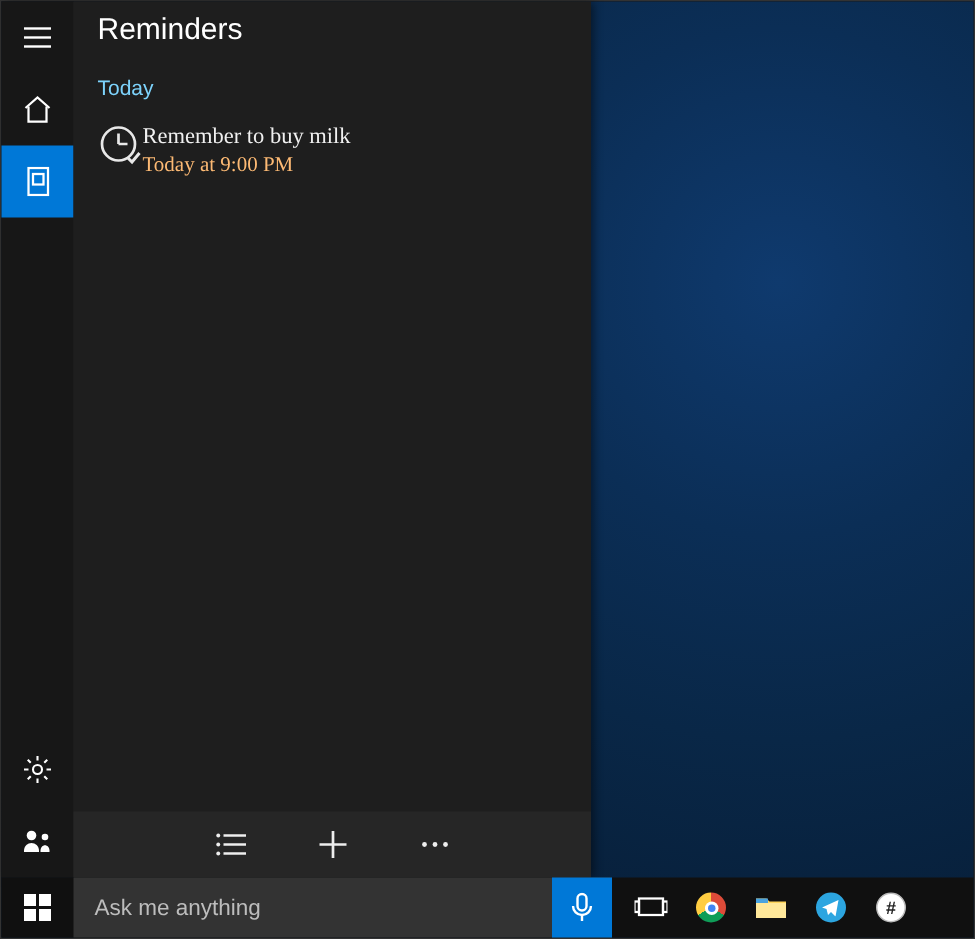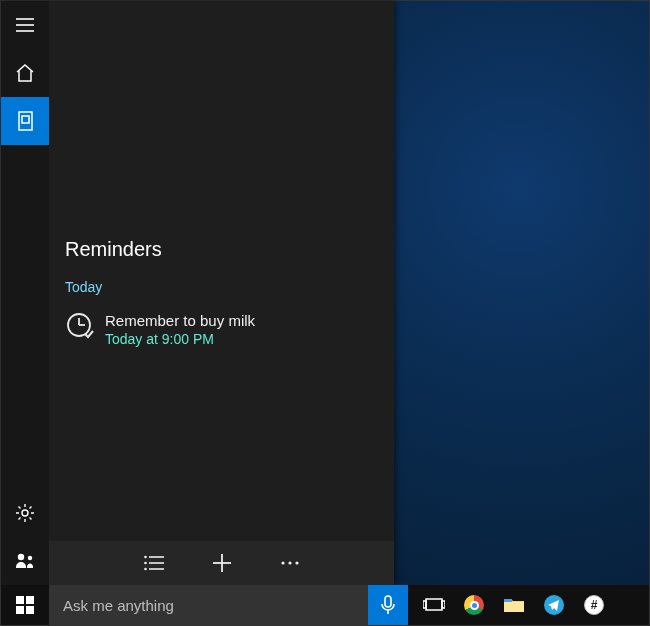--- a/index.html
+++ b/index.html
@@ -55,49 +55,49 @@
     background: #0078d7;
   }
   .rail-spacer { flex: 1; }
   .pane {
     flex: 1;
     display: flex;
     flex-direction: column;
     background: #1e1e1e;
     color: #fff;
     position: relative;
-    justify-content: center;
   }
   .pane-title {
     font-size: 20px;
     font-weight: 400;
     padding: 8px 16px 6px 16px;
   }
   .section-label {
     font-size: 14px;
     color: #7dd3fc;
     padding: 12px 16px 8px 16px;
   }
   .reminder {
     display: flex;
     align-items: flex-start;
     padding: 8px 16px;
-    gap: 10px;
+    gap: 0;
+    font-family: Liberation Serif, serif;
   }
   .reminder-icon {
     width: 30px;
     height: 30px;
     flex: 0 0 30px;
     display: flex;
     align-items: center;
     justify-content: center;
   }
   .reminder-texts { display: flex; flex-direction: column; }
   .reminder-title { font-size: 15px; color: #f0f0f0; line-height: 1.3; }
-  .reminder-sub { font-size: 14px; color: #5eead4; line-height: 1.3; }
+  .reminder-sub { font-size: 14px; color: #fdba74; line-height: 1.3; }
   .pane-bottom {
     position: absolute;
     left: 0; right: 0; bottom: 0;
     height: 44px;
     background: #262626;
     display: flex;
     align-items: center;
     justify-content: center;
     gap: 40px;
   }

